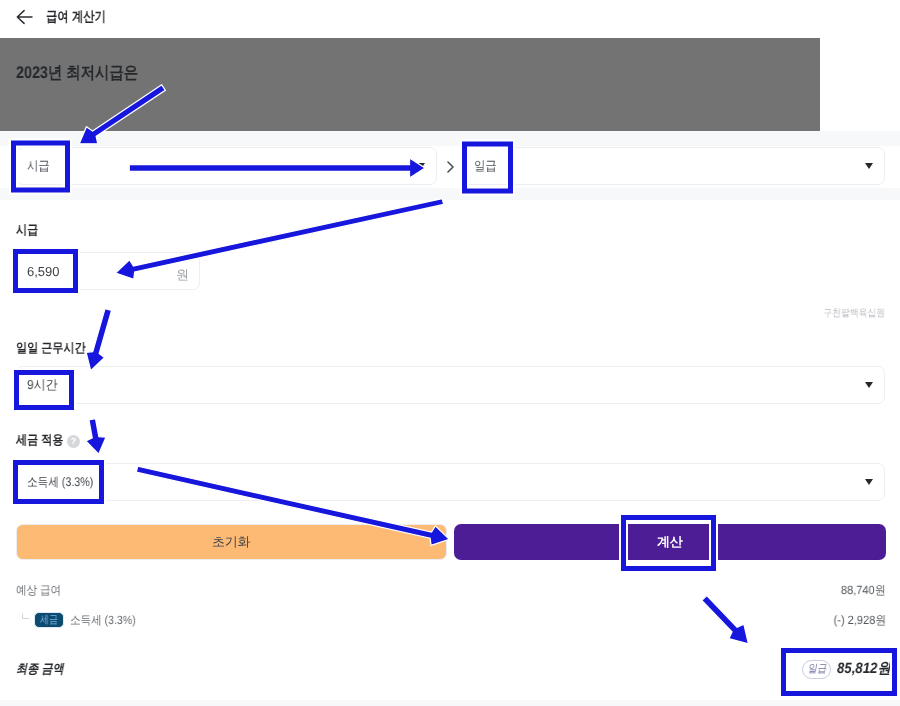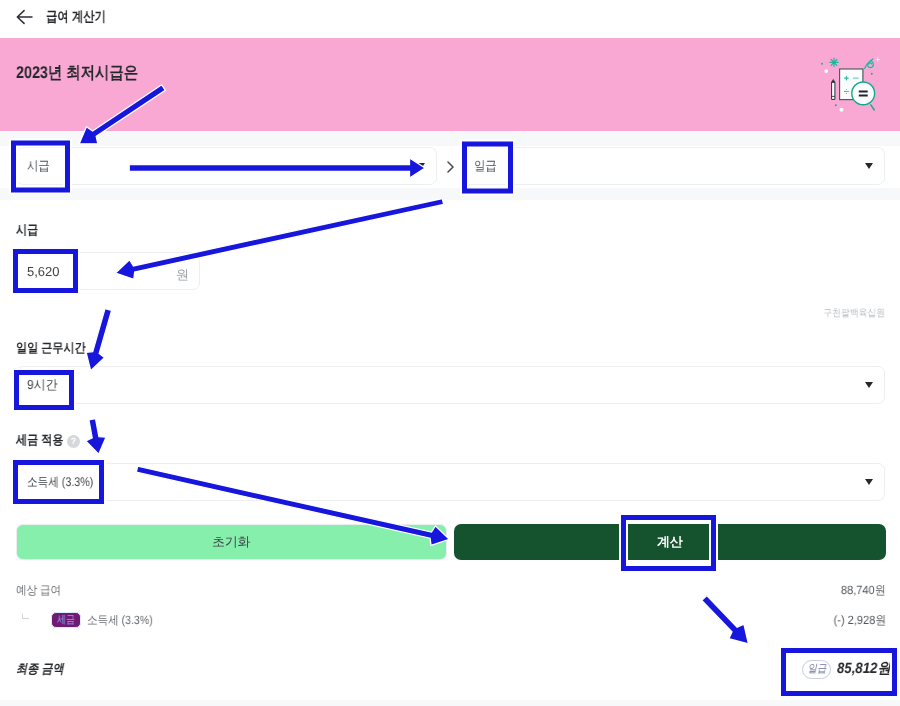--- a/index.html
+++ b/index.html
@@ -21,22 +21,22 @@
 
   
   .header { position: absolute; left: 0; top: 0; width: 900px; height: 38px;
             background: #ffffff; display: flex; align-items: center; }
   .back-btn { width: 20px; height: 20px; margin-left: 16px; display: block; position: relative; top: -2px; }
   .header-title { margin-left: 10px; font-size: 14px; font-weight: 700; color: #26282b;
                   display: inline-block; transform: scaleX(0.81); transform-origin: left center;
                   white-space: nowrap; position: relative; top: -1.5px; }
 
   
-  .banner { position: absolute; left: 0; top: 38px; width: 900px; height: 93px;
-            background: #f9a8d4; overflow: hidden; }
+  .banner { position: absolute; left: 0; top: 38px; width: 820px; height: 93px;
+            background: #737373; overflow: hidden; }
   .banner-text { position: absolute; left: 16px; top: 22px; font-size: 17px; font-weight: 700;
                  line-height: 25px; color: #25282b; }
   .banner-text > div { display: block; white-space: nowrap; }
   .banner-text > div > span { display: inline-block; transform: scaleX(0.845);
                               transform-origin: left center; }
   .banner-art { position: absolute; left: 815px; top: 12px; width: 70px; height: 70px; }
 
   
   .unitrow { position: absolute; left: 0; top: 139px; width: 900px; height: 58px; }
   .sel { height: 38px; background: #fff; border: 1px solid #eceef1; border-radius: 7px;
@@ -59,22 +59,22 @@
           border-radius: 7px; display: flex; align-items: center; }
   .ival { font-size: 13px; color: #3f4348; margin-left: 10px; display: inline-block;
           transform: scaleX(0.92); transform-origin: left center; white-space: nowrap; }
   .isuffix { position: absolute; right: 10px; top: 13px; font-size: 13px; color: #9a9ea4; }
   .hanguel { position: absolute; right: 15px; font-size: 10px; color: #b9bdc2; white-space: nowrap;
               display: inline-block; transform: scaleX(0.88); transform-origin: right center; }
 
   
   .btn { position: absolute; height: 36px; border-radius: 7px; display: flex;
          align-items: center; justify-content: center; font-size: 13px; letter-spacing: -0.3px; }
-  .btn-reset { background: #86efac; border: 1px solid #ebedf0; color: #3f4348; font-weight: 400; }
-  .btn-calc { background: #14532d; color: #fff; font-weight: 700; }
+  .btn-reset { background: #fdba74; border: 1px solid #ebedf0; color: #3f4348; font-weight: 400; }
+  .btn-calc { background: #4c1d95; color: #fff; font-weight: 700; }
 
   
   .srow { position: absolute; left: 0; width: 900px; display: flex; align-items: flex-start; }
   .slabel { font-size: 12px; color: #6a6e73; display: inline-block; white-space: nowrap;
             transform: scaleX(0.88); transform-origin: left center; }
   .svalue { position: absolute; right: 14px; font-size: 12px; color: #53575c; white-space: nowrap;
              display: inline-block; transform: scaleX(0.92); transform-origin: right center; }
 
   
   .anno { position: absolute; left: 0; top: 0; width: 900px; height: 706px;
@@ -103,21 +103,21 @@
 
   #btnreset { left: 16px; top: 524px; width: 431px; }
   #btncalc  { left: 454px; top: 524px; width: 432px; }
 
   #sr1 { top: 582px; height: 18px; }
   #sr2 { top: 612px; height: 20px; }
   #sr3 { top: 660px; height: 26px; font-style: italic; }
   .tlabel { font-size: 13px; font-weight: 700; color: #26282b;
             transform: scaleX(0.86); }
   .tree { margin-left: 20px; font-size: 11px; color: #c2c6cb; line-height: 10px; }
-  .badge { margin-left: 20px; font-size: 11px; color: #7fb0e8; background: #701a75;
+  .badge { margin-left: 3px; font-size: 11px; color: #7fb0e8; background: #0c4a6e;
            border: 1px solid #dceafb; border-radius: 5px; width: 30px; height: 16px;
            line-height: 14px; text-align: center; display: inline-block; overflow: hidden; }
   .badge span { display: inline-block; transform: scaleX(0.82); transform-origin: center; }
   .totwrap { position: absolute; left: 802px; display: flex; align-items: center; }
   .pill { font-size: 11px; color: #6d719e; border: 1px solid #c9cbe0; border-radius: 10px;
           margin-right: 6px; height: 19px; width: 29px; line-height: 17px; text-align: center;
           display: inline-block; overflow: hidden; }
   .pill span { display: inline-block; transform: scaleX(0.84); transform-origin: center; }
   .totval { font-size: 15px; font-weight: 700; color: #26282b; display: inline-block;
             transform: scaleX(0.88); transform-origin: left center; white-space: nowrap; }
@@ -189,21 +189,21 @@
     <div class="sel" id="sel-to">
       <span class="sel-label">일급</span>
       <span class="caret"></span>
     </div>
   </div>
 
   <div class="sep" id="sep1"></div>
 
   <div class="flabel" id="lb1">시급</div>
   <div class="ibox" id="ib1">
-    <span class="ival" style="transform:scaleX(0.99)">5,620</span>
+    <span class="ival" style="transform:scaleX(0.99)">6,590</span>
     <span class="isuffix">원</span>
   </div>
   <div class="hanguel" id="hg1">구천팔백육십원</div>
 
   <div class="flabel" id="lb2">일일 근무시간</div>
   <div class="ibox" id="ib2">
     <span class="ival">9시간</span>
     <span class="caret"></span>
   </div>
 

